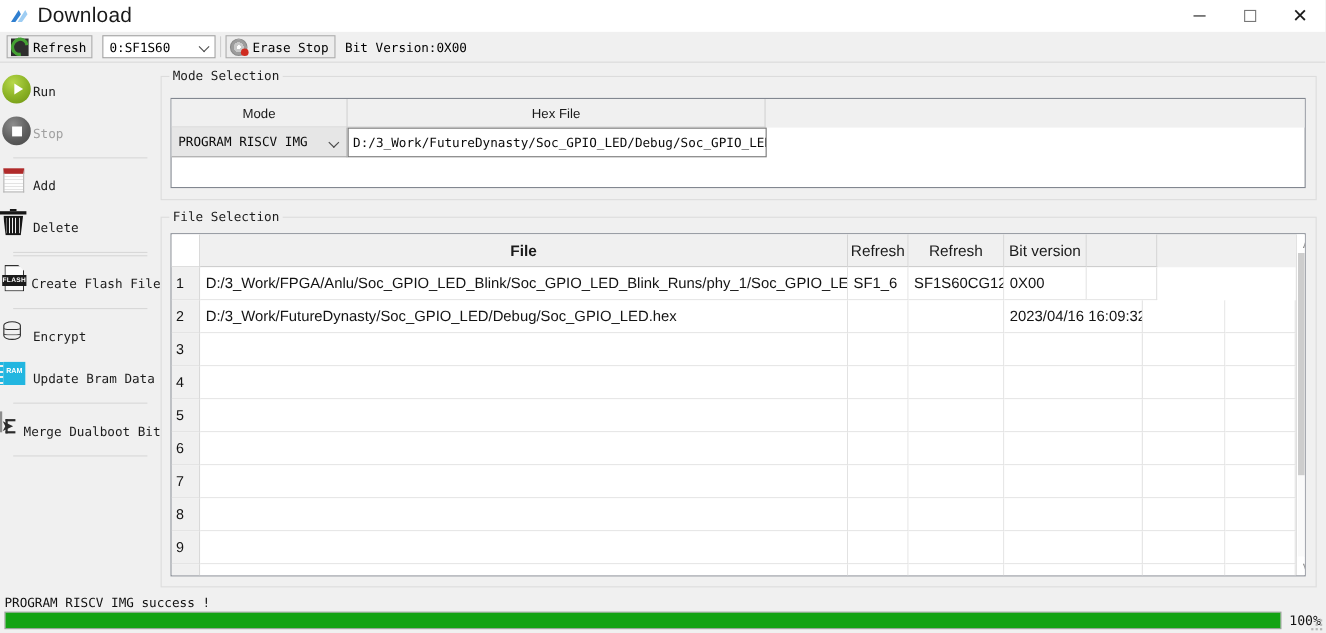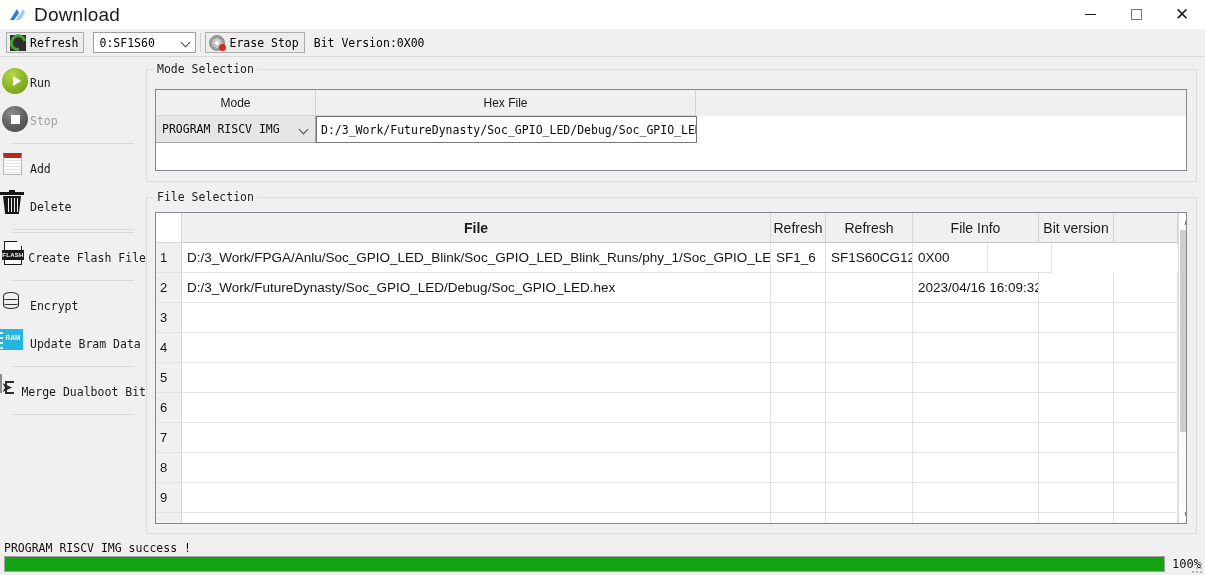--- a/index.html
+++ b/index.html
@@ -464,21 +464,20 @@
     <div class="group-title">File Selection</div>
 
     <div class="file-table">
       <div class="ft-main">
 
         <div class="ft-row ft-hdr">
           <div class="c idx w-idx"></div>
           <div class="c w-file file-col">File</div>
           <div class="c w-dev">Refresh</div>
           <div class="c w-pkg">Refresh</div>
-          <div class="c w-info">File Info</div>
           <div class="c w-bit">Bit version</div>
           <div class="c w-pad"></div>
         </div>
 
         <div class="ft-body">
           <div class="ft-row">
             <div class="c idx w-idx">1</div>
             <div class="c w-file">D:/3_Work/FPGA/Anlu/Soc_GPIO_LED_Blink/Soc_GPIO_LED_Blink_Runs/phy_1/Soc_GPIO_LED_Blink.bit</div>
             <div class="c w-dev">SF1_6</div>
             <div class="c w-pkg">SF1S60CG121I</div>

